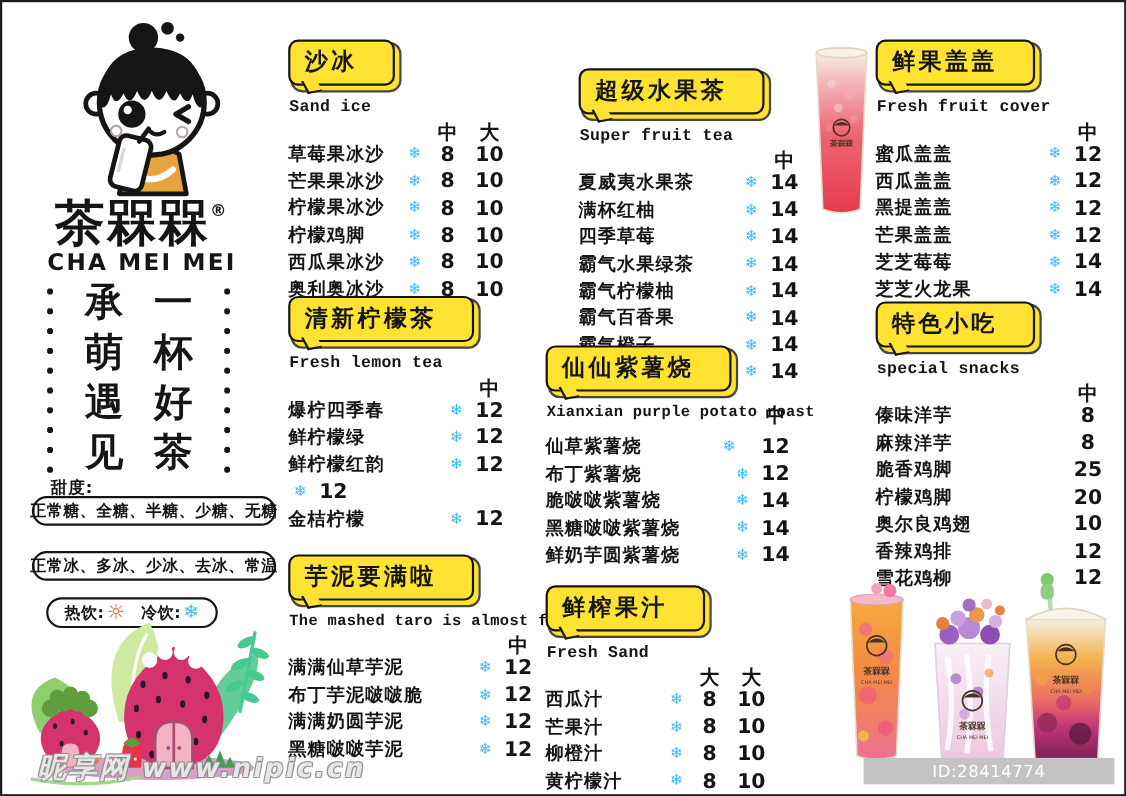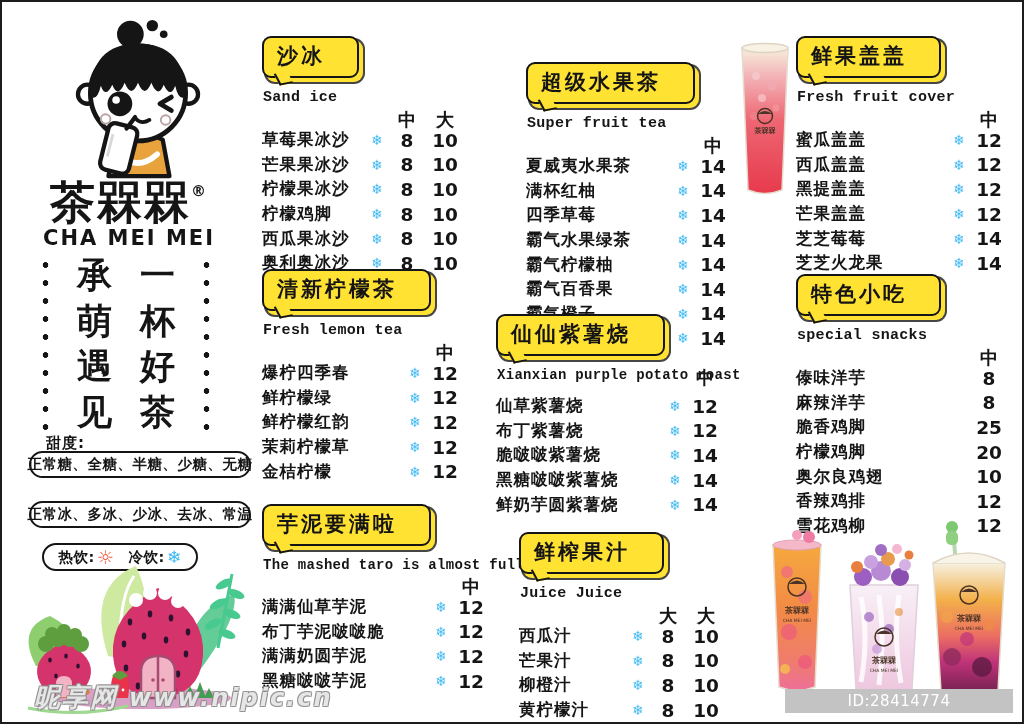--- a/index.html
+++ b/index.html
@@ -248,21 +248,20 @@
       <span class="name">鲜柠檬绿</span>
       <span class="snow">❄</span>
       <span class="price">12</span>
     </div>
   <div class="row">
       <span class="name">鲜柠檬红韵</span>
       <span class="snow">❄</span>
       <span class="price">12</span>
     </div>
   <div class="row">
-      <span class="name">茉莉柠檬草</span>
       <span class="snow">❄</span>
       <span class="price">12</span>
     </div>
   <div class="row">
       <span class="name">金桔柠檬</span>
       <span class="snow">❄</span>
       <span class="price">12</span>
     </div>
 </section>
 
@@ -341,21 +340,21 @@
       <span class="price">14</span>
     </div>
 </section>
 
 <section class="menu-section overlap" style="left:496px;top:314px;width:228px;">
   <div class="bubble"><span>仙仙紫薯烧</span></div>
   <div class="subtitle small">Xianxian purple potato roast</div>
   <div class="cols">
       <span class="colh">中</span>
     </div>
-  <div class="row" style="margin-top:8px;">
+  <div class="row" style="margin-top:8px;gap:12px;">
       <span class="name">仙草紫薯烧</span>
       <span class="snow">❄</span>
       <span class="price">12</span>
     </div>
   <div class="row">
       <span class="name">布丁紫薯烧</span>
       <span class="snow">❄</span>
       <span class="price">12</span>
     </div>
   <div class="row">
@@ -368,23 +367,23 @@
       <span class="snow">❄</span>
       <span class="price">14</span>
     </div>
   <div class="row">
       <span class="name">鲜奶芋圆紫薯烧</span>
       <span class="snow">❄</span>
       <span class="price">14</span>
     </div>
 </section>
 
-<section class="menu-section" style="left:519px;top:532px;width:206px;">
+<section class="menu-section" style="left:496px;top:532px;width:206px;">
   <div class="bubble"><span>鲜榨果汁</span></div>
-  <div class="subtitle">Juice Juice</div>
+  <div class="subtitle">Fresh Sand</div>
   <div class="cols">
     <span class="colh">大</span>
     <span class="colh">大</span>
   </div>
   <div class="row">
       <span class="name">西瓜汁</span>
       <span class="snow">❄</span>
       <span class="price">8</span>
       <span class="price">10</span>
     </div>

